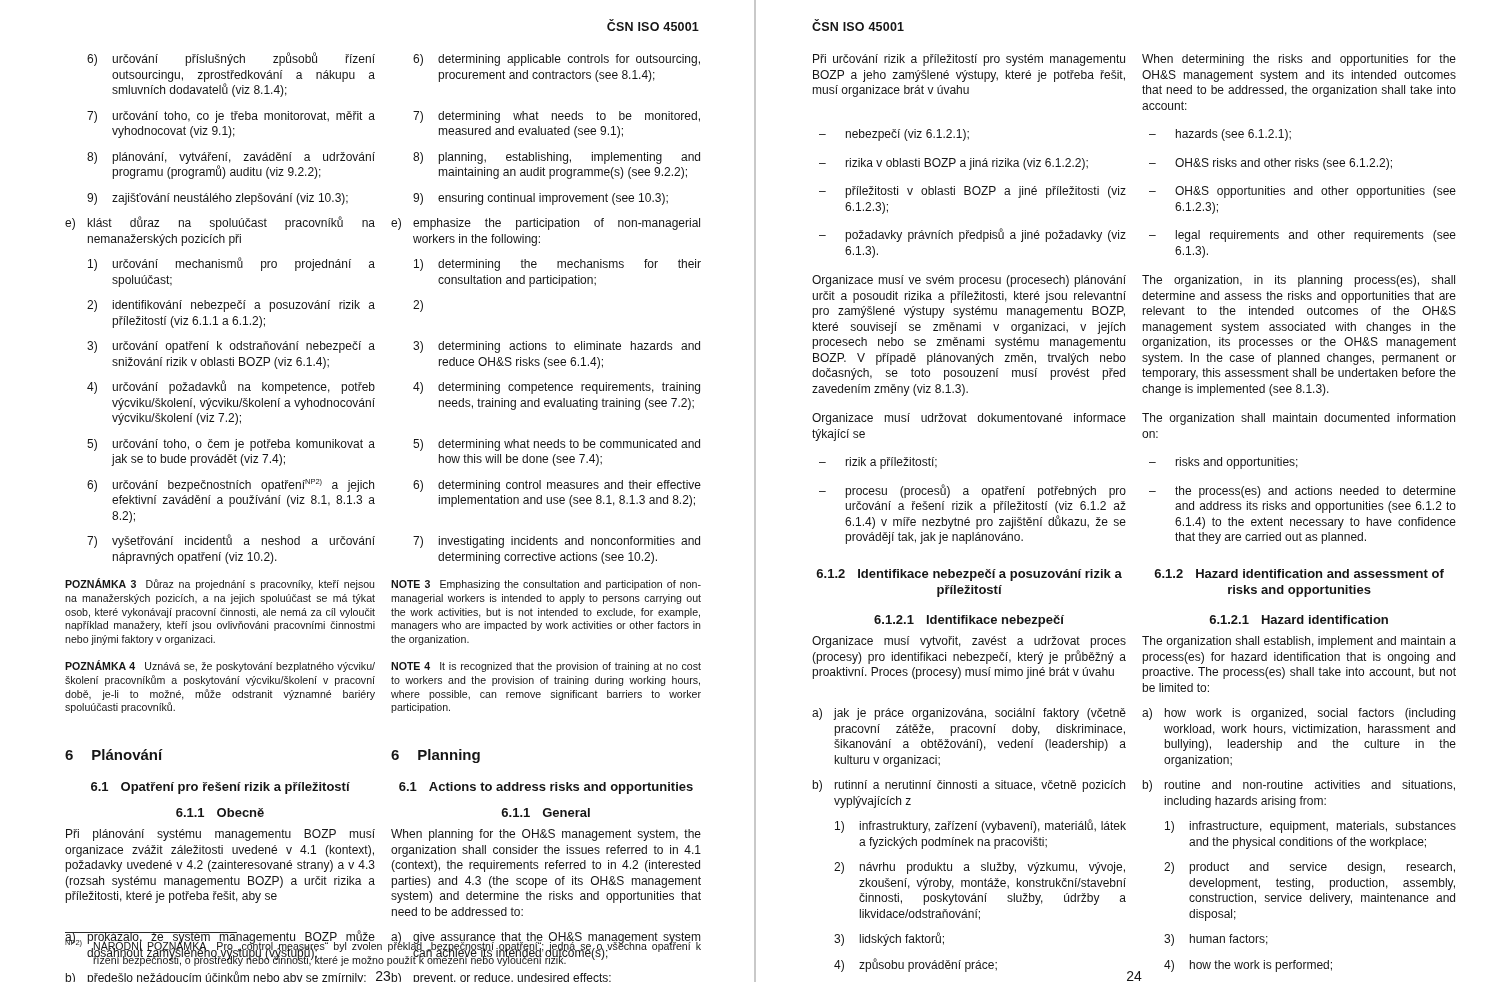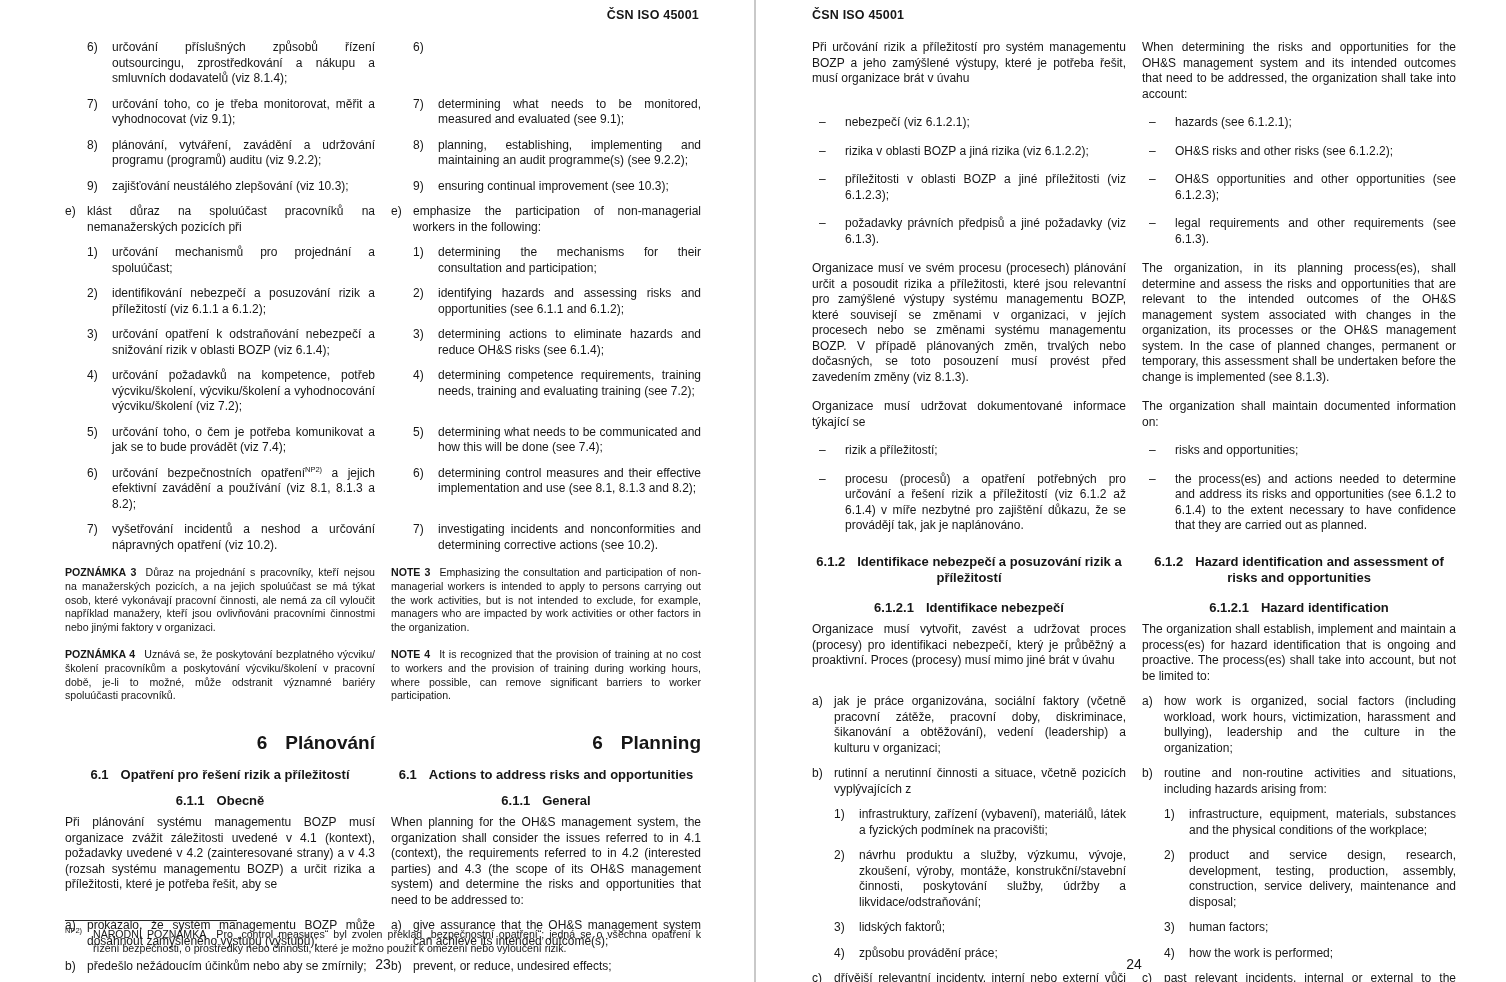--- a/index.html
+++ b/index.html
@@ -3,21 +3,21 @@
 <meta charset="utf-8">
 <style>
   html,body { margin:0; padding:0; }
   body {
     width:1506px; height:982px; background:#ffffff; position:relative;
     font-family:"Liberation Sans", sans-serif; color:#161616;
     overflow:hidden;
   }
   .divider { position:absolute; left:754px; top:0; width:2px; height:982px; background:#c9c9c9; }
 
-  .page { position:absolute; top:0; height:714px; }
+  .page { position:absolute; top:12px; height:714px; }
   #page-left  { left:65px;  width:636px; }
   #page-right { left:812px; width:644px; }
 
   .page-header { position:absolute; top:8px; font-weight:bold; font-size:12.5px; letter-spacing:0.2px; }
   #page-left  .page-header { right:2px; }
   #page-right .page-header { left:0; }
 
   .content {
     position:absolute; top:40px; left:0; right:0;
     display:grid; grid-template-columns:1fr 1fr; column-gap:16px;
@@ -31,21 +31,21 @@
   .cell.kind-num  { padding-left:22px; }
   .cell.kind-num  .marker { flex:0 0 25px; }
   .cell.kind-dash { padding-left:7px; }
   .cell.kind-dash .marker { flex:0 0 26px; }
 
   .cell.para { text-align:justify; }
 
   .cell.note { font-size:10.6px; line-height:13.8px; text-align:justify; }
   .cell.note .nlabel { margin-right:9px;font-weight:bold; }
 
-  .cell.h1 { font-size:19px;  font-weight:bold; line-height:19px;text-align:right; }
+  .cell.h1 { font-size:15px;  font-weight:bold; line-height:19px; }
   .cell.h1 .hnum { margin-right:18px; }
   .cell.h2, .cell.h3 { font-size:13px; font-weight:bold; line-height:16.5px;text-align:center; }
   .cell.h2 .hnum, .cell.h3 .hnum { margin-right:12px; }
 
   sup.fnref { font-size:7.5px; line-height:0; vertical-align:super; }
 
   .footnote-block { position:absolute; top:920px; left:0; width:636px; }
   .fn-rule { width:172px; height:0; border-top:1.5px solid #2a2a2a; margin-bottom:7px; }
   .fn-row { display:flex; font-size:10.6px; line-height:13.8px; }
   .fn-marker { flex:0 0 28px; }
@@ -61,20 +61,21 @@
 
 <div class="page" id="page-left">
   <div class="page-header">ČSN ISO 45001</div>
   <div class="content" id="content-left">
       <div class="cell item kind-num" style="grid-area: 1 / 1; margin-top: 0px;">
         <span class="marker">6)</span>
         <span class="txt">určování příslušných způsobů řízení outsourcingu, zprostředkování a nákupu a smluvních dodavatelů (viz 8.1.4);</span>
       </div>
       <div class="cell item kind-num" style="grid-area: 1 / 2; margin-top: 0px;">
         <span class="marker">6)</span>
+        <span class="txt">determining applicable controls for outsourcing, procurement and contractors (see 8.1.4);</span>
       </div>
       <div class="cell item kind-num" style="grid-area: 2 / 1; margin-top: 10px;">
         <span class="marker">7)</span>
         <span class="txt">určování toho, co je třeba monitorovat, měřit a vyhodnocovat (viz 9.1);</span>
       </div>
       <div class="cell item kind-num" style="grid-area: 2 / 2; margin-top: 10px;">
         <span class="marker">7)</span>
         <span class="txt">determining what needs to be monitored, measured and evaluated (see 9.1);</span>
       </div>
       <div class="cell item kind-num" style="grid-area: 3 / 1; margin-top: 10px;">
@@ -108,21 +109,20 @@
       <div class="cell item kind-num" style="grid-area: 6 / 2; margin-top: 10px;">
         <span class="marker">1)</span>
         <span class="txt">determining the mechanisms for their consultation and participation;</span>
       </div>
       <div class="cell item kind-num" style="grid-area: 7 / 1; margin-top: 10px;">
         <span class="marker">2)</span>
         <span class="txt">identifikování nebezpečí a posuzování rizik a příležitostí (viz 6.1.1 a 6.1.2);</span>
       </div>
       <div class="cell item kind-num" style="grid-area: 7 / 2; margin-top: 10px;">
         <span class="marker">2)</span>
-        <span class="txt">identifying hazards and assessing risks and opportunities (see 6.1.1 and 6.1.2);</span>
       </div>
       <div class="cell item kind-num" style="grid-area: 8 / 1; margin-top: 10px;">
         <span class="marker">3)</span>
         <span class="txt">určování opatření k odstraňování nebezpečí a snižování rizik v oblasti BOZP (viz 6.1.4);</span>
       </div>
       <div class="cell item kind-num" style="grid-area: 8 / 2; margin-top: 10px;">
         <span class="marker">3)</span>
         <span class="txt">determining actions to eliminate hazards and reduce OH&amp;S risks (see 6.1.4);</span>
       </div>
       <div class="cell item kind-num" style="grid-area: 9 / 1; margin-top: 10px;">

